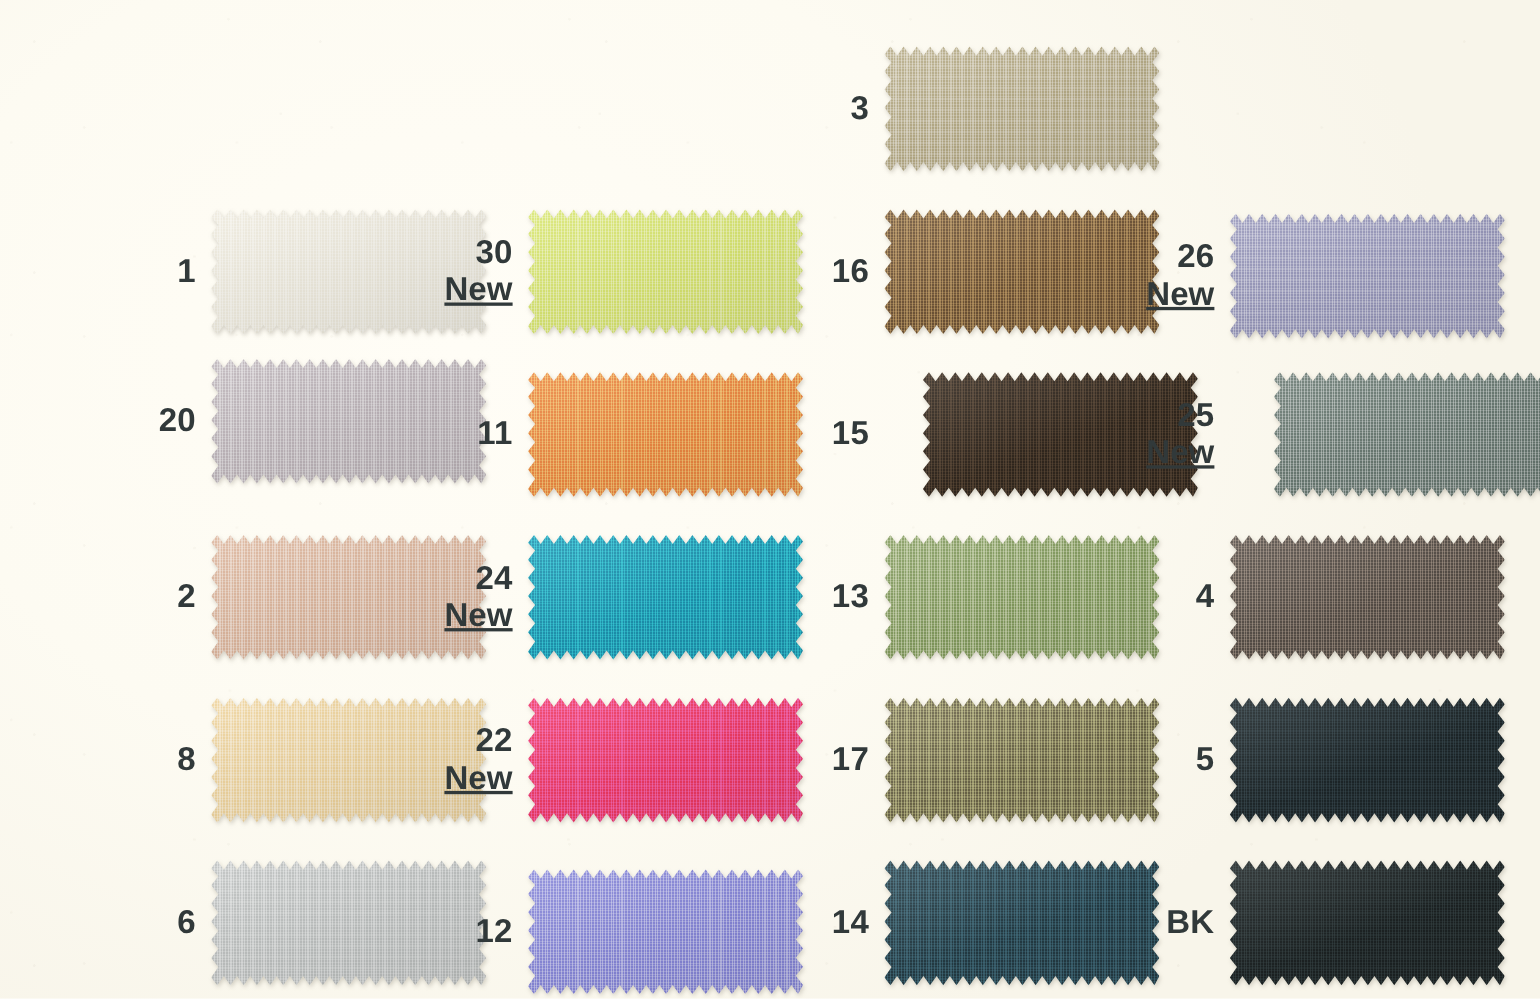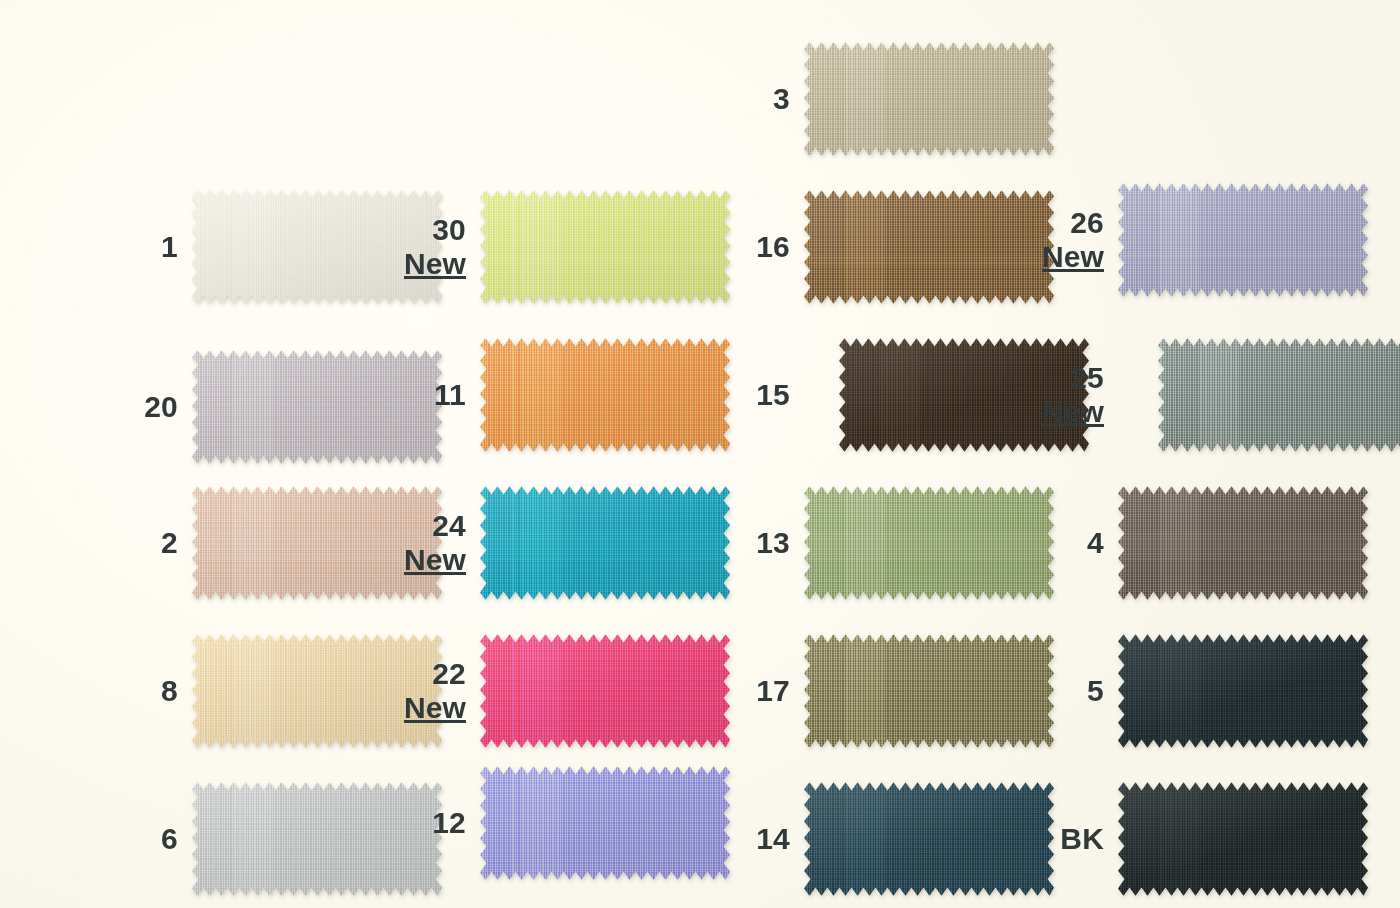--- a/index.html
+++ b/index.html
@@ -145,21 +145,21 @@
           <div class="swatch-label">
             <span class="swatch-code">1</span>
           </div>
           <div class="fabric">
             <div class="fabric-body" style="background: rgb(242, 239, 228);">
               <div class="fabric-weave"></div>
               <div class="fabric-shade"></div>
             </div>
           </div>
         </div>
-        <div class="swatch-cell" style="top: 348px; justify-content: flex-end;">
+        <div class="swatch-cell" style="top: 324px; justify-content: flex-end;">
           <div class="swatch-label">
             <span class="swatch-code">20</span>
           </div>
           <div class="fabric">
             <div class="fabric-body" style="background: rgb(201, 194, 198);">
               <div class="fabric-weave"></div>
               <div class="fabric-shade"></div>
             </div>
           </div>
         </div>
@@ -238,21 +238,21 @@
             <span class="swatch-code">22</span>
             <span class="swatch-tag">New</span>
           </div>
           <div class="fabric">
             <div class="fabric-body" style="background: rgb(242, 72, 124);">
               <div class="fabric-weave"></div>
               <div class="fabric-shade"></div>
             </div>
           </div>
         </div>
-        <div class="swatch-cell" style="top: 764px;">
+        <div class="swatch-cell" style="top: 788px;">
           <div class="swatch-label">
             <span class="swatch-code">12</span>
           </div>
           <div class="fabric">
             <div class="fabric-body" style="background: rgb(156, 156, 224);">
               <div class="fabric-weave"></div>
               <div class="fabric-shade"></div>
             </div>
           </div>
         </div>
@@ -319,21 +319,21 @@
           </div>
           <div class="fabric">
             <div class="fabric-body" style="background: rgb(45, 74, 85);">
               <div class="fabric-weave"></div>
               <div class="fabric-shade"></div>
             </div>
           </div>
         </div>
       </div>
       <div class="col" style="left: 1026px;">
-        <div class="swatch-cell" style="top: 181px;">
+        <div class="swatch-cell" style="top: 192px;">
           <div class="swatch-label">
             <span class="swatch-code">26</span>
             <span class="swatch-tag">New</span>
           </div>
           <div class="fabric">
             <div class="fabric-body" style="background: rgb(169, 169, 198);">
               <div class="fabric-weave"></div>
               <div class="fabric-shade"></div>
             </div>
           </div>

